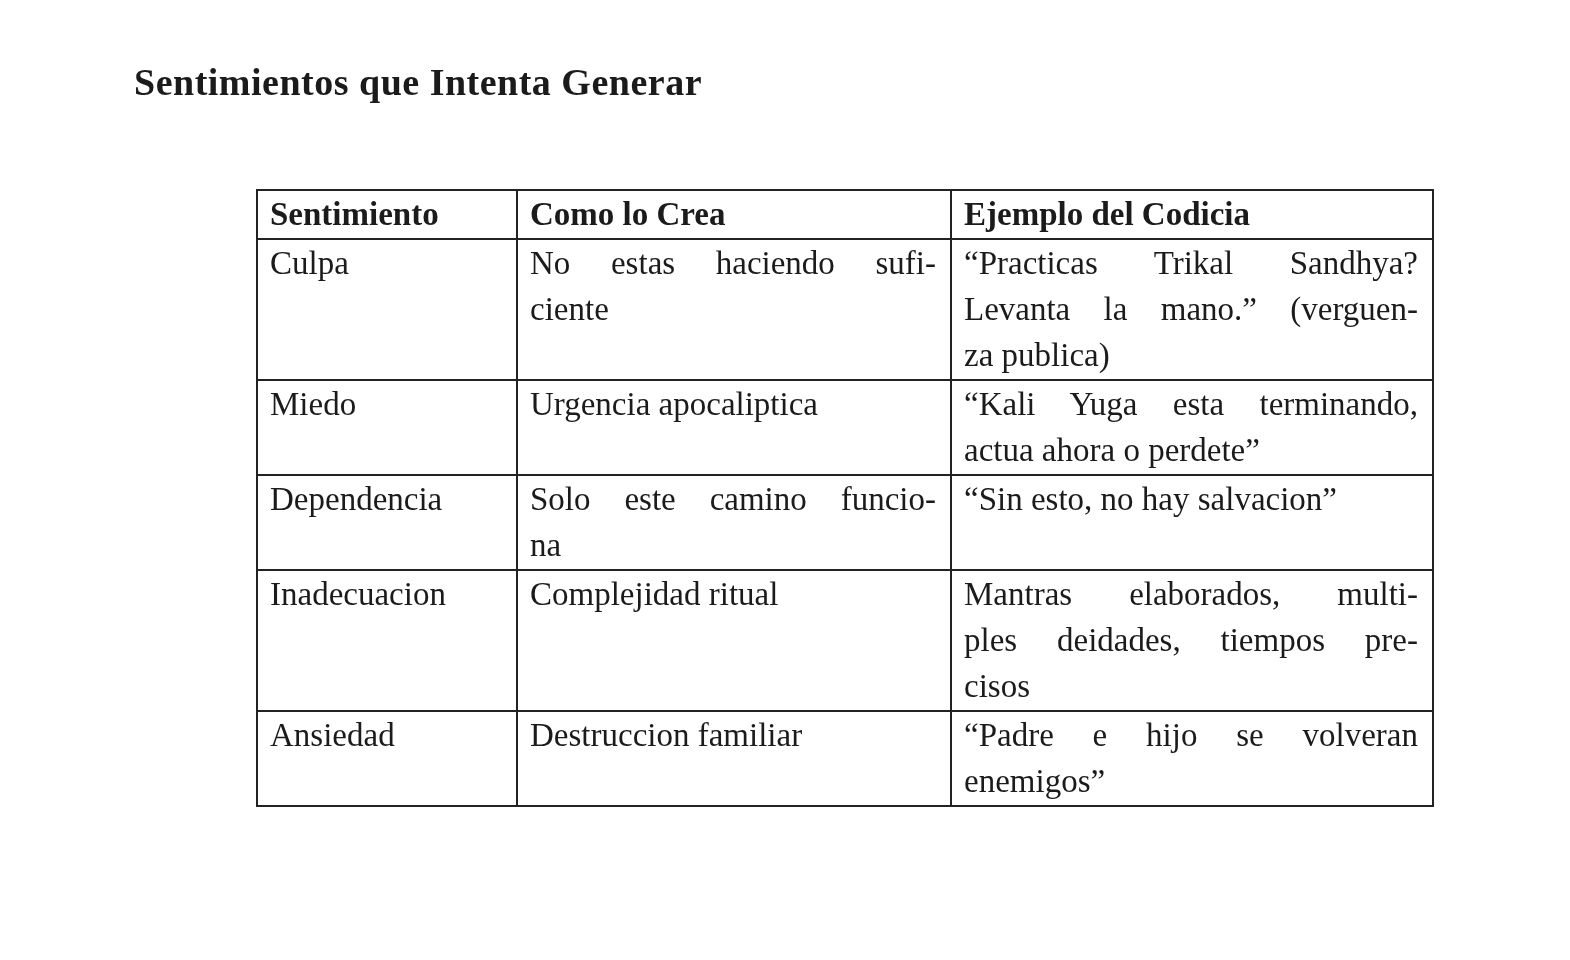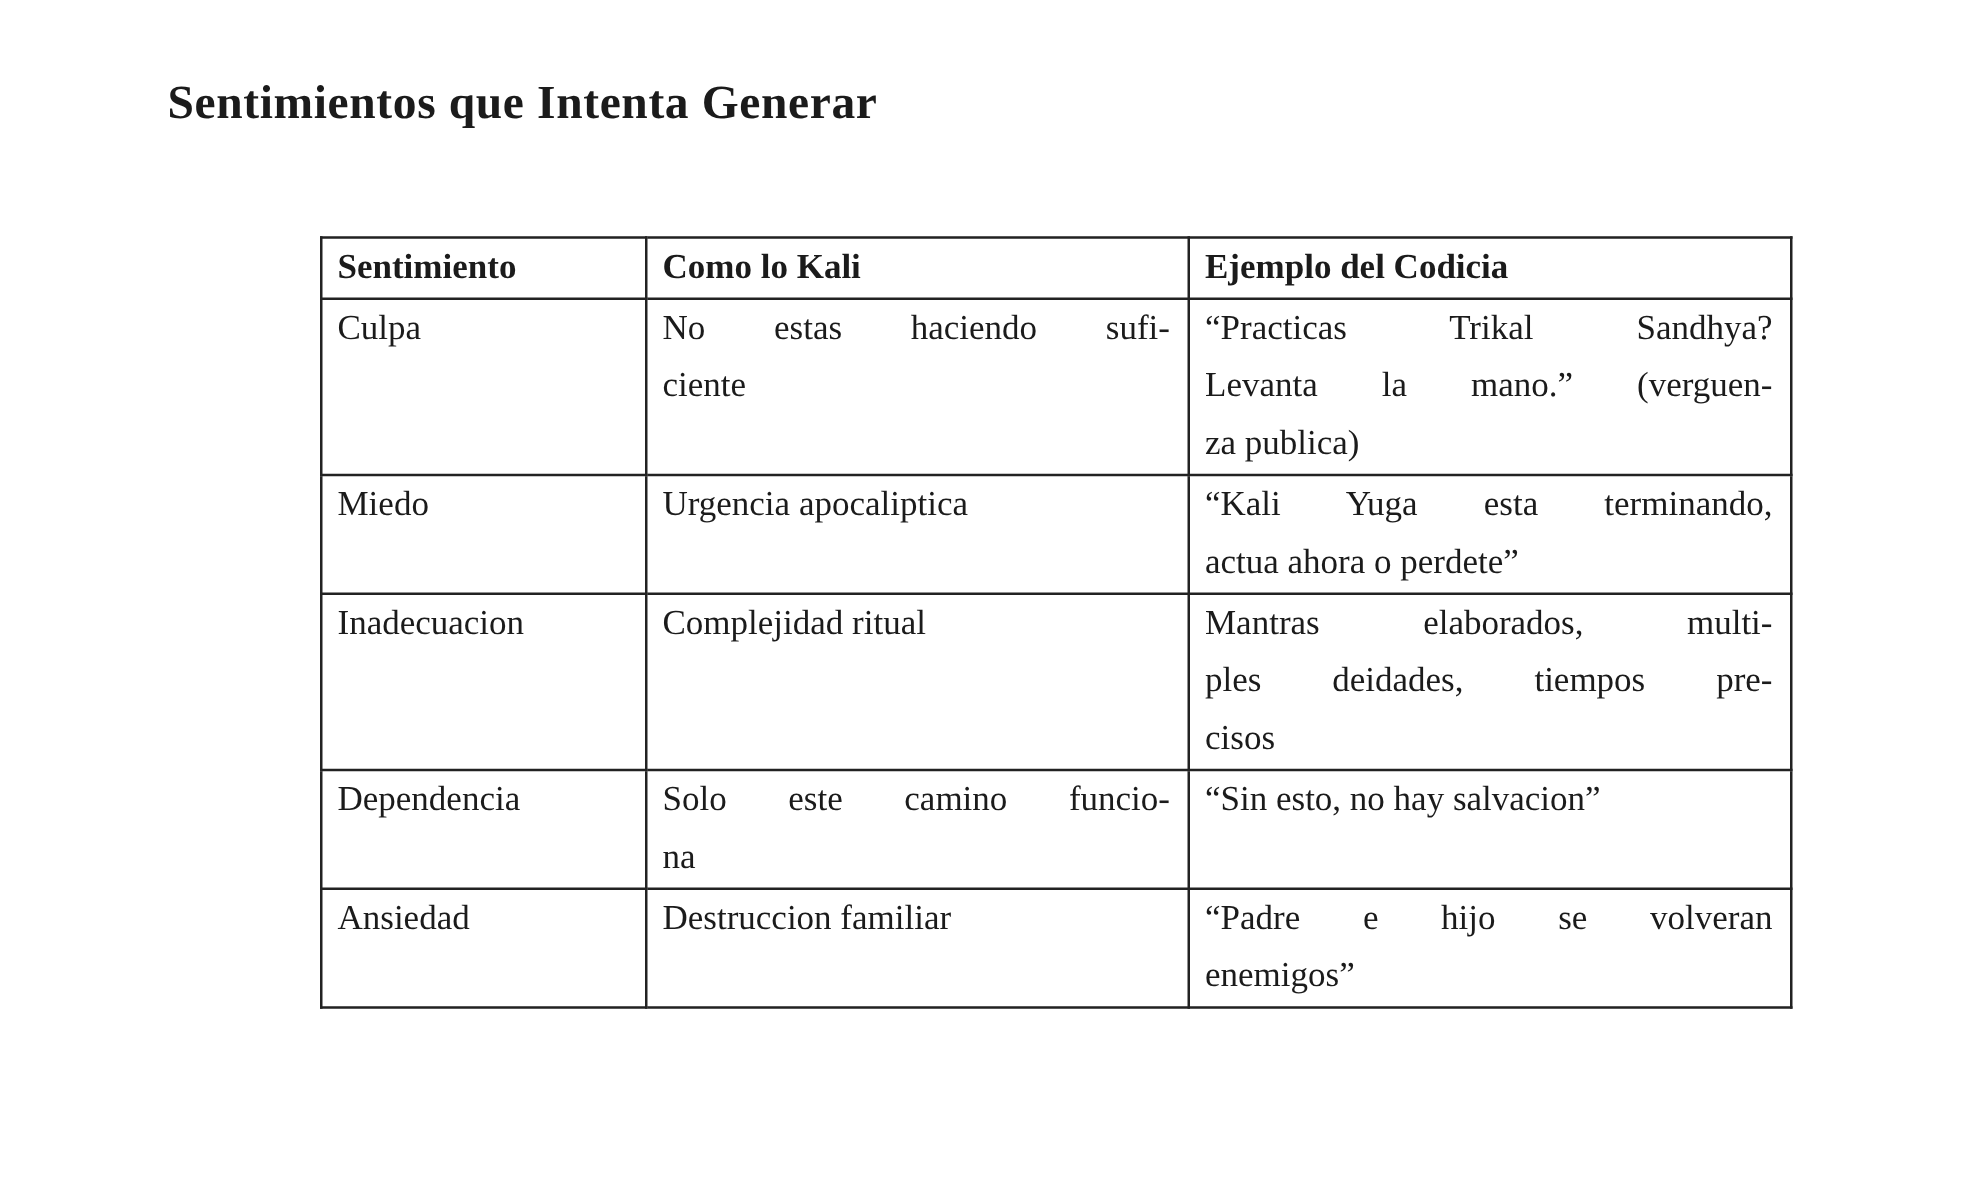--- a/index.html
+++ b/index.html
@@ -25,21 +25,21 @@
     letter-spacing: 0.5px;
     white-space: nowrap;
   }
   table.sentiments {
     position: absolute;
     left: 256px;
     top: 189px;
     width: 1176px;
     border-collapse: collapse;
     table-layout: fixed;
-    font-size: 28px;
+    font-size: 33px;
     line-height: 46px;
   }
   table.sentiments td, table.sentiments th {
     border: 2px solid #222222;
     vertical-align: top;
     padding: 0 14px 1px 12px;
     overflow: hidden;
   }
   table.sentiments th {
     font-weight: bold;
@@ -68,21 +68,21 @@
 
   <table class="sentiments">
     <colgroup>
       <col class="c1">
         <col class="c2">
         <col class="c3">
     </colgroup>
     <thead>
       <tr>
         <th>Sentimiento</th>
-        <th>Como lo Kali</th>
+        <th>Como lo Crea</th>
         <th>Ejemplo del Codicia</th>
       </tr>
     </thead>
     <tbody>
       <tr>
         <td>
             <div class="line">Culpa</div>
           </td>
         <td>
             <div class="line">No estas haciendo sufi-</div>
@@ -101,41 +101,41 @@
         <td>
             <div class="line">Urgencia apocaliptica</div>
           </td>
         <td>
             <div class="line">“Kali Yuga esta terminando,</div>
             <div class="line">actua ahora o perdete”</div>
           </td>
       </tr>
       <tr>
         <td>
+            <div class="line">Dependencia</div>
+          </td>
+        <td>
+            <div class="line">Solo este camino funcio-</div>
+            <div class="line">na</div>
+          </td>
+        <td>
+            <div class="line">“Sin esto, no hay salvacion”</div>
+          </td>
+      </tr>
+      <tr>
+        <td>
             <div class="line">Inadecuacion</div>
           </td>
         <td>
             <div class="line">Complejidad ritual</div>
           </td>
         <td>
             <div class="line">Mantras elaborados, multi-</div>
             <div class="line">ples deidades, tiempos pre-</div>
             <div class="line">cisos</div>
-          </td>
-      </tr>
-      <tr>
-        <td>
-            <div class="line">Dependencia</div>
-          </td>
-        <td>
-            <div class="line">Solo este camino funcio-</div>
-            <div class="line">na</div>
-          </td>
-        <td>
-            <div class="line">“Sin esto, no hay salvacion”</div>
           </td>
       </tr>
       <tr>
         <td>
             <div class="line">Ansiedad</div>
           </td>
         <td>
             <div class="line">Destruccion familiar</div>
           </td>
         <td>

